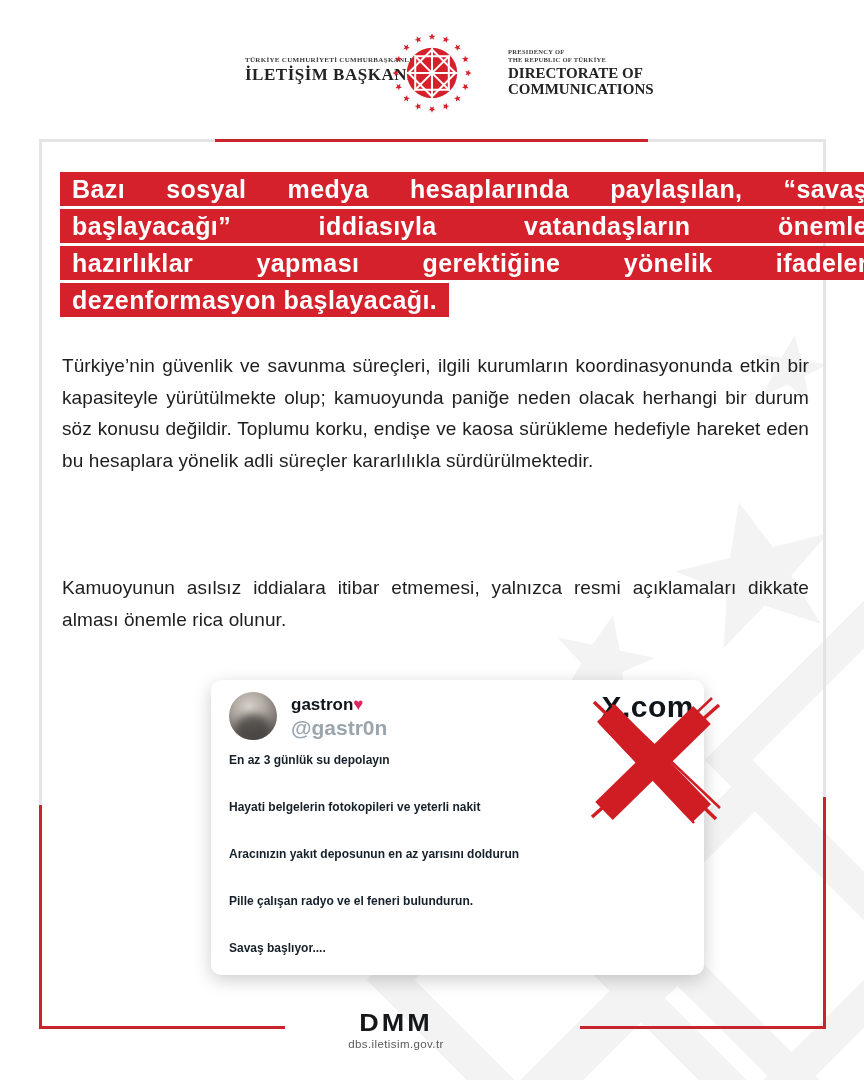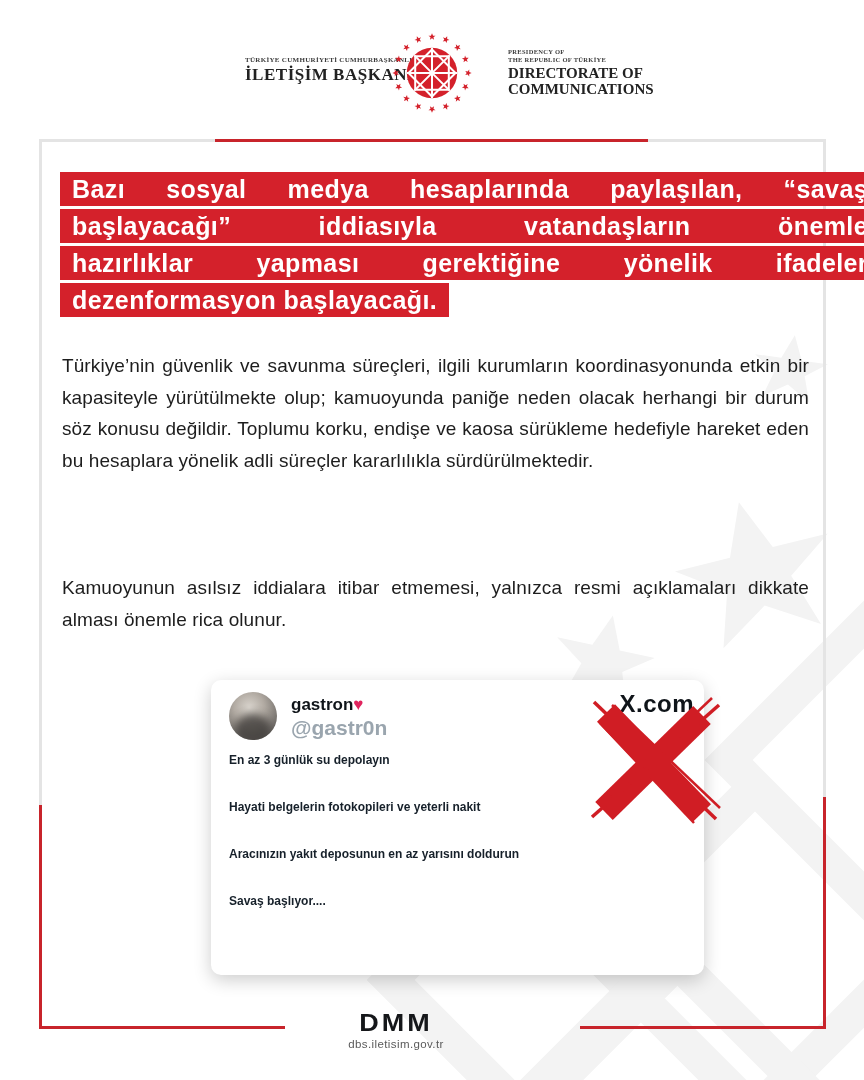--- a/index.html
+++ b/index.html
@@ -46,21 +46,21 @@
   .tweet-card{left:211px;top:680px;width:493px;height:295px;background:#ffffff;
               border-radius:10px;box-shadow:0 5px 18px rgba(0,0,0,.20);z-index:3;}
   .avatar{position:absolute;left:18px;top:12px;width:48px;height:48px;border-radius:50%;
           background:radial-gradient(circle at 42% 32%,#d9d4cd 0%,#b2aba3 35%,#6e6a66 75%,#46423f 100%);
           overflow:hidden;}
   .avatar::after{content:"";position:absolute;left:6px;top:22px;width:36px;height:30px;
           background:#3a3735;border-radius:50% 50% 40% 40%;filter:blur(4px);opacity:.75;}
   .t-name{position:absolute;left:80px;top:15px;font-size:17px;font-weight:bold;color:#0f1419;}
   .t-heart{color:#e0245e;font-size:17px;}
   .t-handle{position:absolute;left:80px;top:36px;font-size:21px;font-weight:bold;color:#9aa5ae;}
-  .t-source{position:absolute;right:10px;top:10px;font-size:24px;font-weight:bold;color:#0f1419;
+  .t-source{position:absolute;right:10px;top:10px;font-size:30px;font-weight:bold;color:#0f1419;
             letter-spacing:.5px;}
   .t-lines{position:absolute;left:18px;top:70px;right:18px;}
   .t-line{font-size:12px;font-weight:bold;color:#16202a;line-height:20px;margin-bottom:27px;
           white-space:nowrap;}
 
   .red-x{left:582px;top:693px;z-index:4;}
 
   
   .footer{left:0;top:1008px;width:792px;text-align:center;z-index:3;}
   .dmm{font-size:27px;font-weight:bold;letter-spacing:3px;color:#15171a;
@@ -152,20 +152,21 @@
 
   <div class="abs tweet-card">
     <div class="avatar"></div>
     <div class="t-name"><span>gastron</span><span class="t-heart">♥</span></div>
     <div class="t-handle">@gastr0n</div>
     <div class="t-source">X.com</div>
     <div class="t-lines">
       <div class="t-line">En az 3 günlük su depolayın</div>
       <div class="t-line">Hayati belgelerin fotokopileri ve yeterli nakit</div>
       <div class="t-line">Aracınızın yakıt deposunun en az yarısını doldurun</div>
+      <div class="t-line">Pille çalışan radyo ve el feneri bulundurun.</div>
       <div class="t-line">Savaş başlıyor....</div>
     </div>
   </div>
 
   <svg class="abs red-x" width="145" height="140" viewBox="0 0 145 140" xmlns="http://www.w3.org/2000/svg">
     <g stroke="#d01d24" fill="none">
       <path d="M24,20 L120,120" stroke-width="25"></path>
       <path d="M120,22 L22,118" stroke-width="25"></path>
       <path d="M12,9 L134,126" stroke-width="3.5"></path>
       <path d="M30,12 L138,115" stroke-width="2.5"></path>

